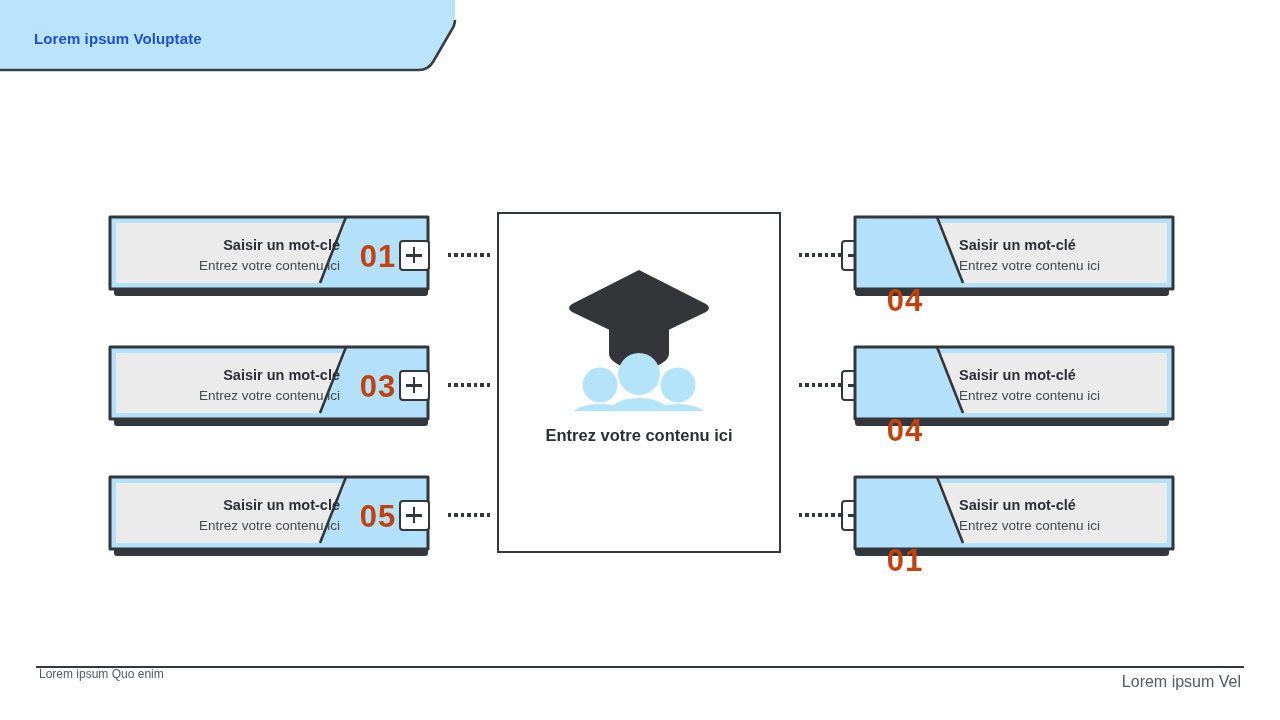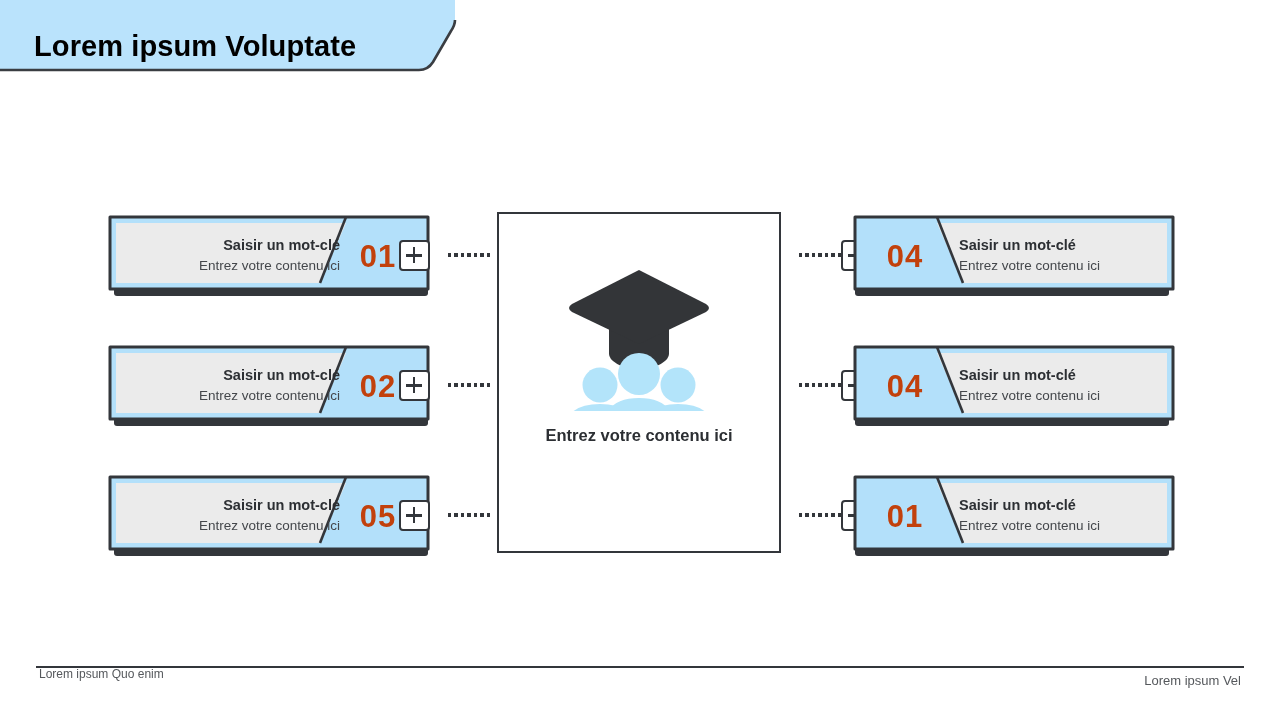--- a/index.html
+++ b/index.html
@@ -24,23 +24,23 @@
     height: 90px;
   }
   .header-shape {
     position: absolute;
     inset: 0;
   }
   .header-title {
     position: absolute;
     left: 34px;
     top: 30px;
-    font-size: 29px;
+    font-size: 15px;
     font-weight: bold;
-    color: #000000;
+    color: #1d4ed8;
     letter-spacing: .1px;
     white-space: nowrap;
     text-align: center;
   }
 
   
   .stage {
     position: absolute;
     left: 0;
     top: 90px;
@@ -146,21 +146,21 @@
     height: 42px;
     font-size: 31px;
     font-weight: bold;
     color: #c2410c;
     letter-spacing: 1px;
     display: flex;
     align-items: center;
     justify-content: center;
   }
   .card-left .num  { left: 238px; }
-  .card-right .num { left: 20px; }
+  .card-right .num { left: 20px; margin-top: 44px; }
 
   
   .plus {
     position: absolute;
     top: 25px;
     width: 31px;
     height: 31px;
     border: 2.5px solid #33363b;
     border-radius: 4px;
     background: #ffffff;
@@ -209,21 +209,21 @@
     position: absolute;
     left: 39px;
     top: 667px;
     font-size: 12px;
     color: #55585c;
   }
   .footer-right {
     position: absolute;
     right: 39px;
     top: 673px;
-    font-size: 13px;
+    font-size: 16px;
     color: #55585c;
   }
 </style>
 </head>
 <body>
 
 <div class="header">
   <svg class="header-shape" viewBox="0 0 460 90" preserveAspectRatio="none">
     <path d="M -5 -5 L 455 -5 L 455 20 Q 455 25 451 31 L 433 62 Q 428 70 419 70 L -5 70 Z" fill="#bae3fc"></path>
     <path d="M 455 20 Q 455 25 451 31 L 433 62 Q 428 70 419 70 L -5 70" fill="none" stroke="#3a3d42" stroke-width="2.6" stroke-linejoin="round"></path>
@@ -285,21 +285,21 @@
         <rect x="6" y="11" width="314" height="70" rx="3" fill="#33363b"></rect>
         <path d="M2 2 L320 2 L320 74 L2 74 Z" fill="#b3e0fa"></path>
         <path d="M8 8 L238 8 L212 68 L8 68 Z" fill="#ebebeb"></path>
         <path d="M2 2 L320 2 L320 74 L2 74 Z" fill="none" stroke="#33363b" stroke-width="3" stroke-linejoin="round"></path>
         <path d="M238 2 L212 68" fill="none" stroke="#33363b" stroke-width="2.6"></path>
       </svg>
       <div class="card-text">
         <div class="kw">Saisir un mot-clé</div>
         <div class="sub">Entrez votre contenu ici</div>
       </div>
-      <div class="num">02</div>
+      <div class="num">03</div>
     </div>
     <div class="plus"></div>
     <div class="dots">
       <i></i>
         <i></i>
         <i></i>
         <i></i>
         <i></i>
         <i></i>
         <i></i>

